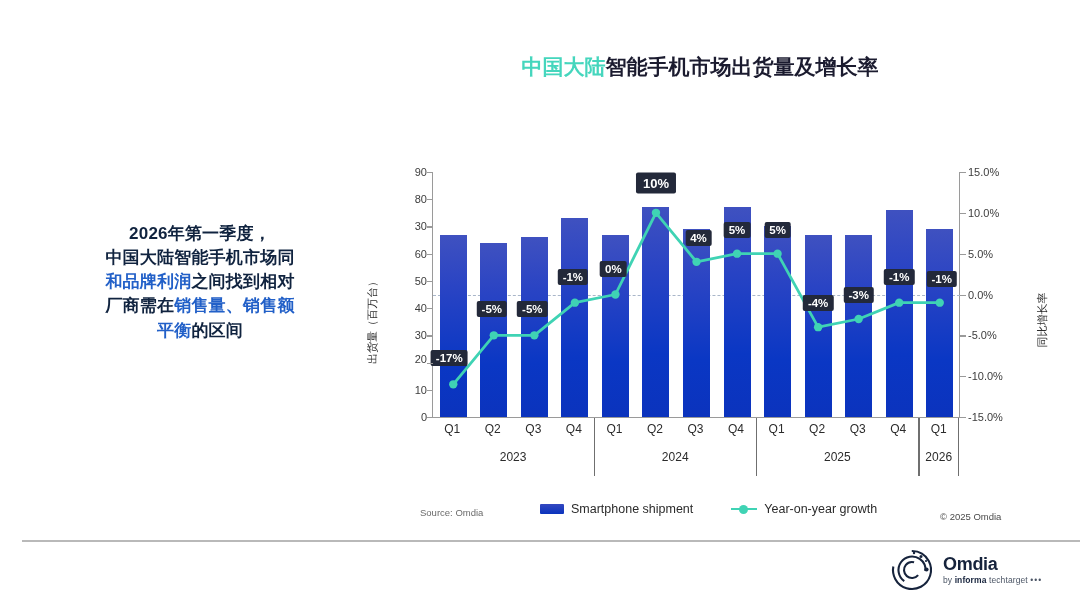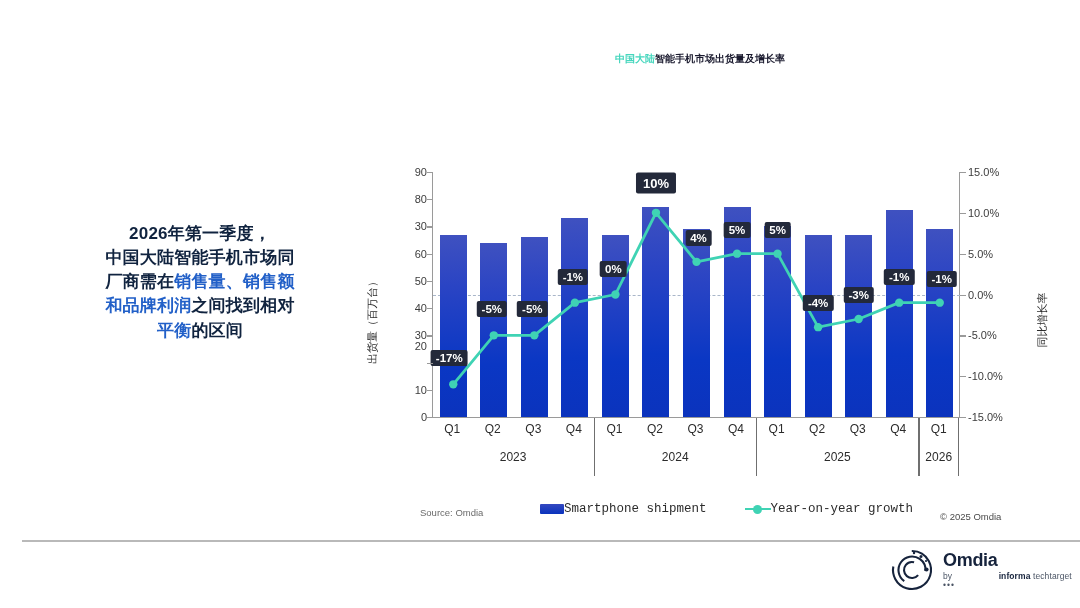--- a/index.html
+++ b/index.html
@@ -12,21 +12,21 @@
   .slide{position:absolute;inset:0;background:#ffffff;}
 
   
   .title-wrap{
     position:absolute;left:430px;top:52px;width:540px;
     text-align:center;line-height:1.45;
   }
   .title-line1{
     font-size:15.5px;font-weight:bold;color:#1f4fb0;letter-spacing:.3px;
   }
-  .title-line2{font-size:10px;font-weight:bold;}
+  .title-line2{font-size:21px;font-weight:bold;}
   .t-green{color:#45d6bd;}
   .t-dark{color:#1b1b2f;}
 
   
   .lead{
     position:absolute;left:24px;top:222px;width:352px;
     text-align:center;font-weight:bold;font-size:17px;line-height:1.42;
     letter-spacing:.2px;
   }
   .c-navy{color:#10233f;}
@@ -97,54 +97,54 @@
   
   .source{
     position:absolute;left:420px;top:507px;font-size:9.5px;color:#6a6a6a;
   }
   .copyright{
     position:absolute;left:940px;top:511px;font-size:9.5px;color:#4a4a4a;
   }
   .legend{
     position:absolute;left:540px;top:502px;display:flex;gap:38px;align-items:center;
   }
-  .lg{display:flex;align-items:center;font-size:12.5px;color:#2b2b2b;font-family:Liberation Mono, monospace;}
+  .lg{display:flex;align-items:center;gap:7px;font-size:12.5px;color:#2b2b2b;}
   .swatch-bar{width:24px;height:10px;background:linear-gradient(180deg,#3448c0,#0a33bd);border-radius:1px;}
   .swatch-line{width:26px;height:12px;position:relative;}
   .swatch-line::before{content:"";position:absolute;top:5px;left:0;width:26px;height:2.4px;background:#3fd3b4;}
   .swatch-line::after{content:"";position:absolute;top:2px;left:8px;width:9px;height:9px;border-radius:50%;background:#3fd3b4;}
 
   .divider{
     position:absolute;left:22px;right:0;top:540px;height:1.5px;background:#b9b9b9;
   }
 
   
   .logo{position:absolute;left:890px;top:548px;display:flex;align-items:center;gap:9px;}
   .logo-mark{width:44px;height:44px;position:relative;}
   .logo-text{display:flex;flex-direction:column;line-height:1;}
   .logo-name{font-size:18px;font-weight:bold;color:#16233c;letter-spacing:-.3px;}
   .logo-sub{font-size:8.5px;color:#4b5565;margin-top:3px;letter-spacing:.1px;}
-  .logo-sub b{color:#16233c;margin-left:44px;}
+  .logo-sub b{color:#16233c;}
 </style>
 </head>
 <body>
 
 <div class="slide">
 
   <div class="title-wrap">
     <div class="title-line2">
       <span class="t-green">中国大陆</span><span class="t-dark">智能手机市场出货量及增长率</span>
     </div>
   </div>
 
   <div class="lead">
     <div><span class="c-navy">2026年第一季度，</span></div>
     <div><span class="c-navy">中国大陆智能手机市场同</span></div>
+    <div><span class="c-blue">和品牌利润</span><span class="c-navy">之间找到相对</span></div>
     <div><span class="c-navy">厂商需在</span><span class="c-blue">销售量、销售额</span></div>
-    <div><span class="c-blue">和品牌利润</span><span class="c-navy">之间找到相对</span></div>
     <div><span class="c-blue">平衡</span><span class="c-navy">的区间</span></div>
   </div>
 
   <div class="chart">
     <div class="ylabel-left">出货量（百万台）</div>
     <div class="ylabel-right">同比增长率</div>
 
     <div class="plot" id="plot">
       <div class="axis-right-line" style="right:-0px;top:0;bottom:0;"></div>
       <div class="zeroline" id="zeroline" style="top: 122.5px;"></div>
@@ -202,21 +202,21 @@
           <div class="ytick" style="top: 54.4444px;">30</div>
           <div class="tickmark l" style="top: 54.4444px;"></div>
           <div class="ytick" style="top: 81.6667px;">60</div>
           <div class="tickmark l" style="top: 81.6667px;"></div>
           <div class="ytick" style="top: 108.889px; padding-left: 46px;">50</div>
           <div class="tickmark l" style="top: 108.889px;"></div>
           <div class="ytick" style="top: 136.111px;">40</div>
           <div class="tickmark l" style="top: 136.111px;"></div>
           <div class="ytick" style="top: 163.333px;">30</div>
           <div class="tickmark l" style="top: 163.333px;"></div>
-          <div class="ytick" style="top: 174px;">20</div>
+          <div class="ytick" style="top: 187px;">20</div>
           <div class="tickmark l" style="top: 190.556px;"></div>
           <div class="ytick" style="top: 217.778px;">10</div>
           <div class="tickmark l" style="top: 217.778px;"></div>
           <div class="ytick" style="top: 245px;">0</div>
           <div class="tickmark l" style="top: 245px;"></div>
         </div>
       <div id="yticksR">
           <div class="ytick-r" style="top: 0px;">15.0%</div>
           <div class="tickmark r" style="top: 0px;"></div>
           <div class="ytick-r" style="top: 40.8333px;">10.0%</div>

